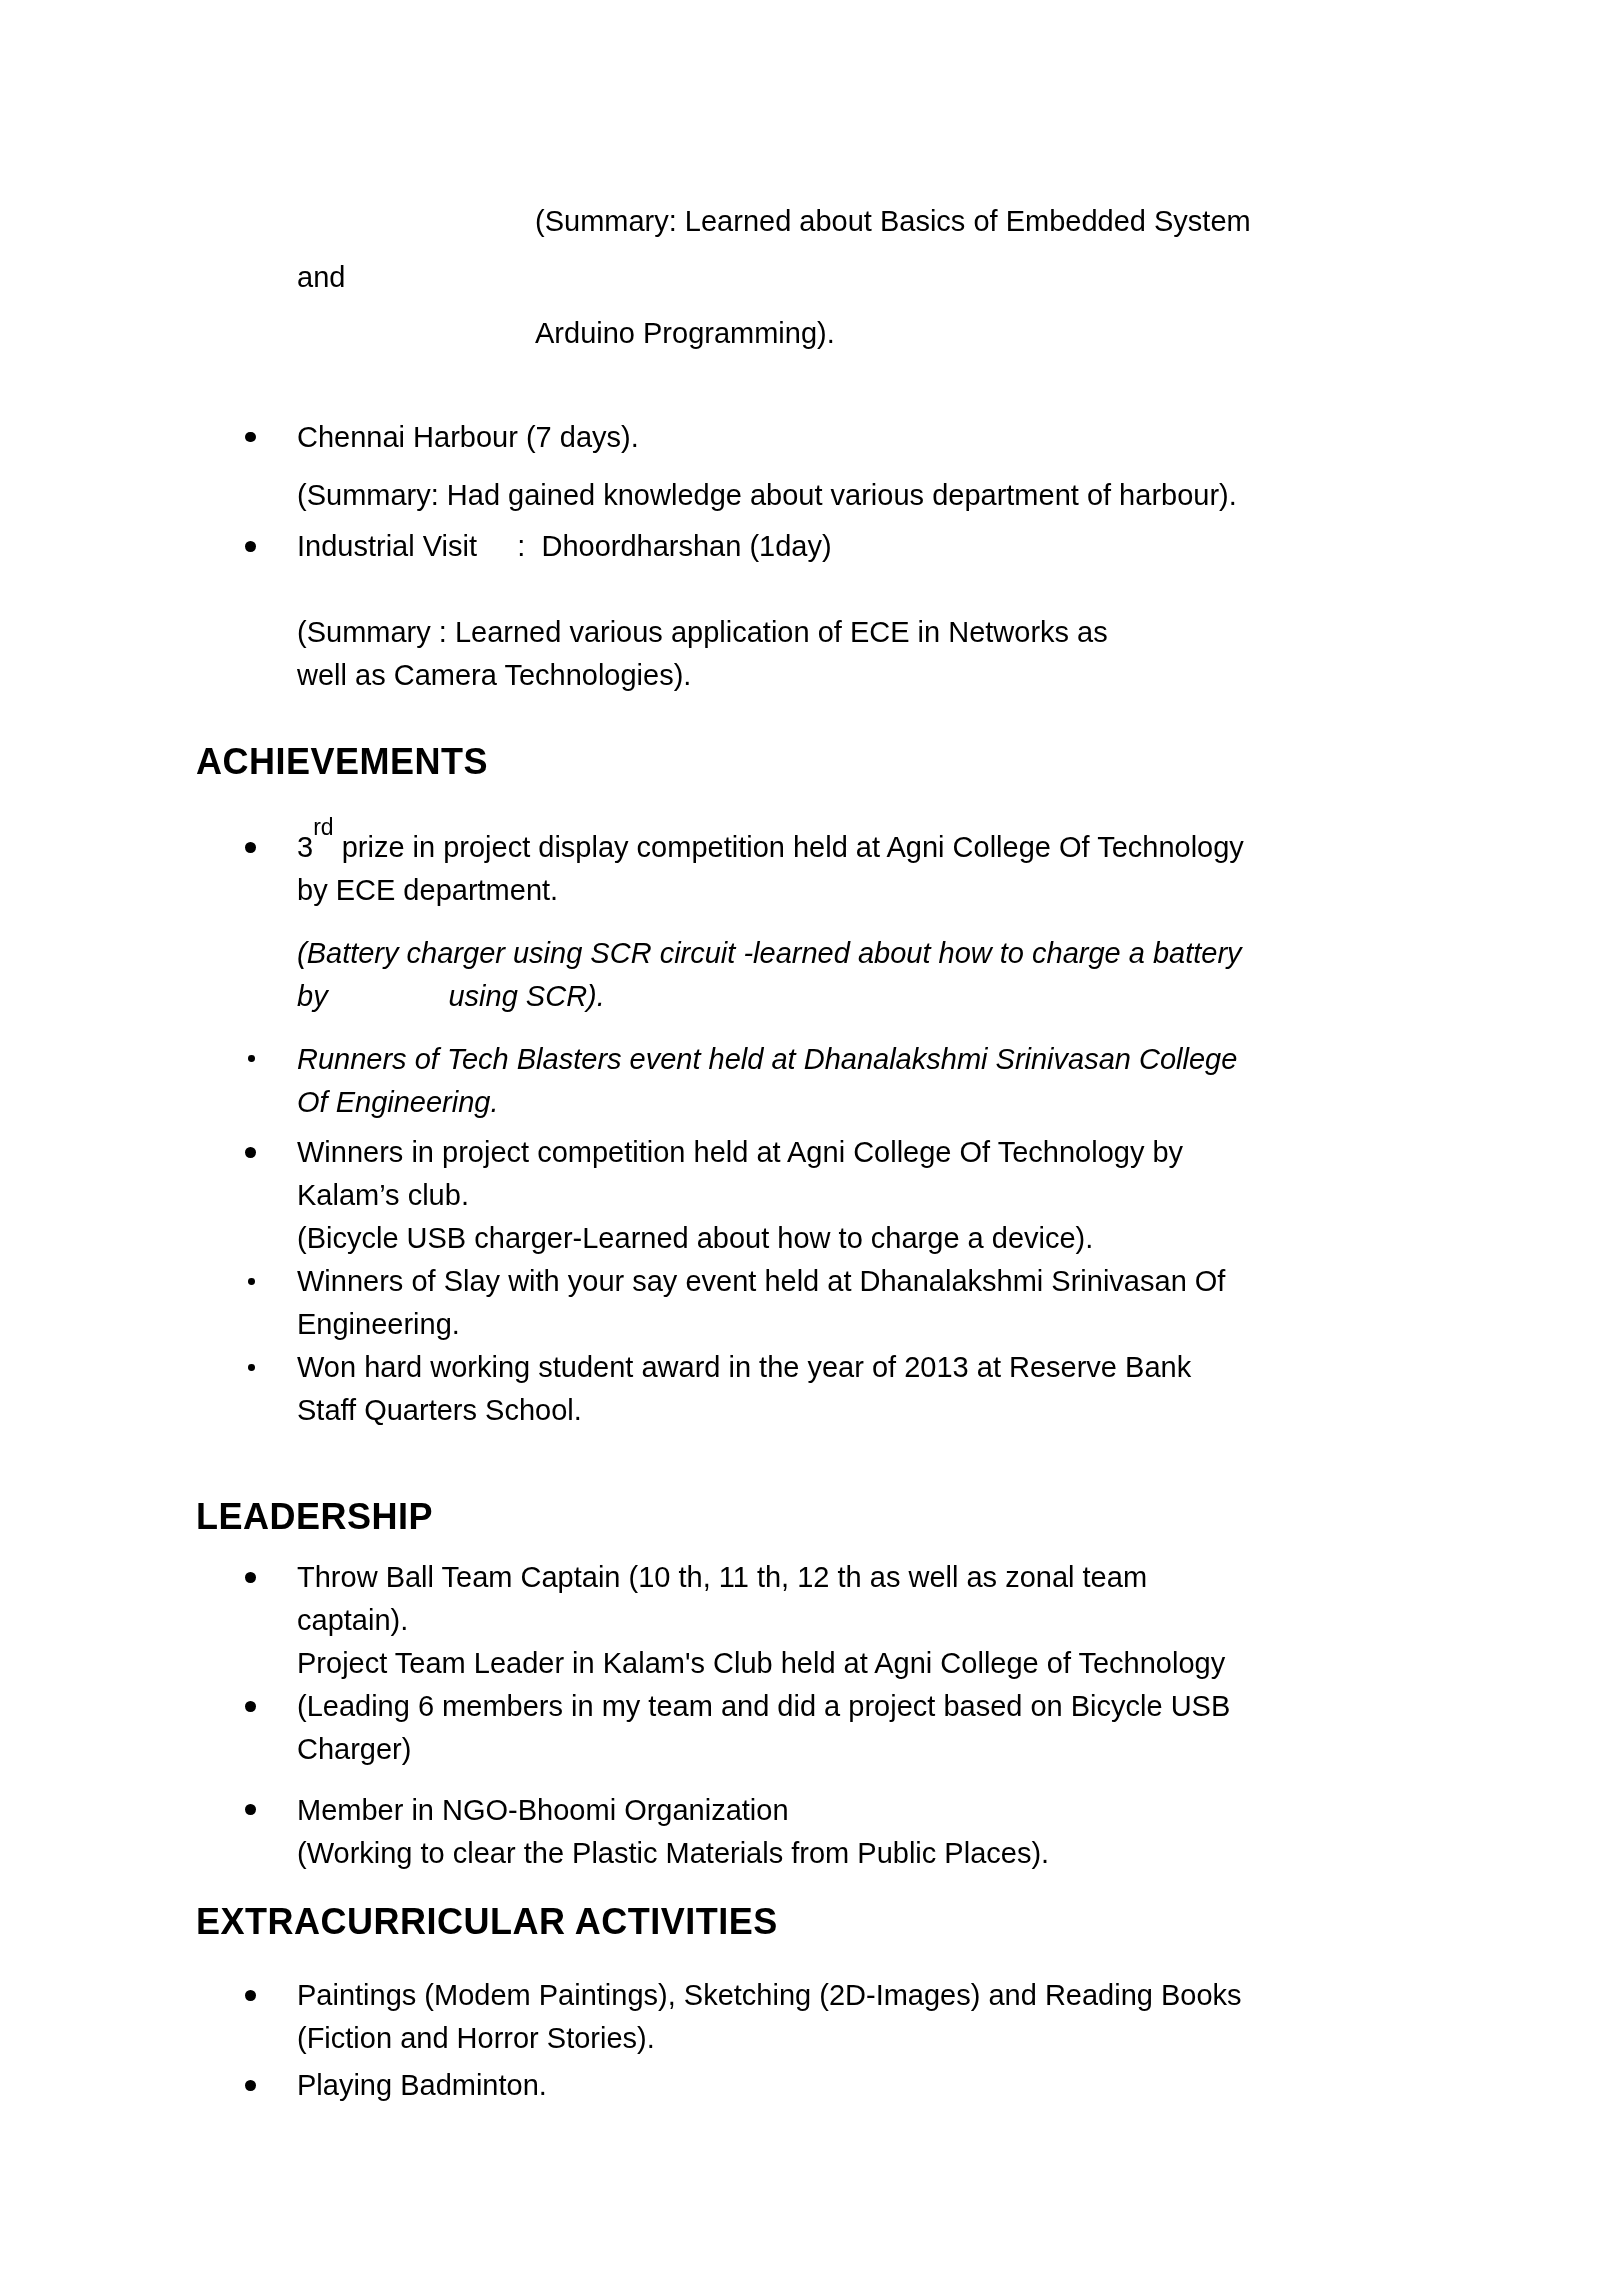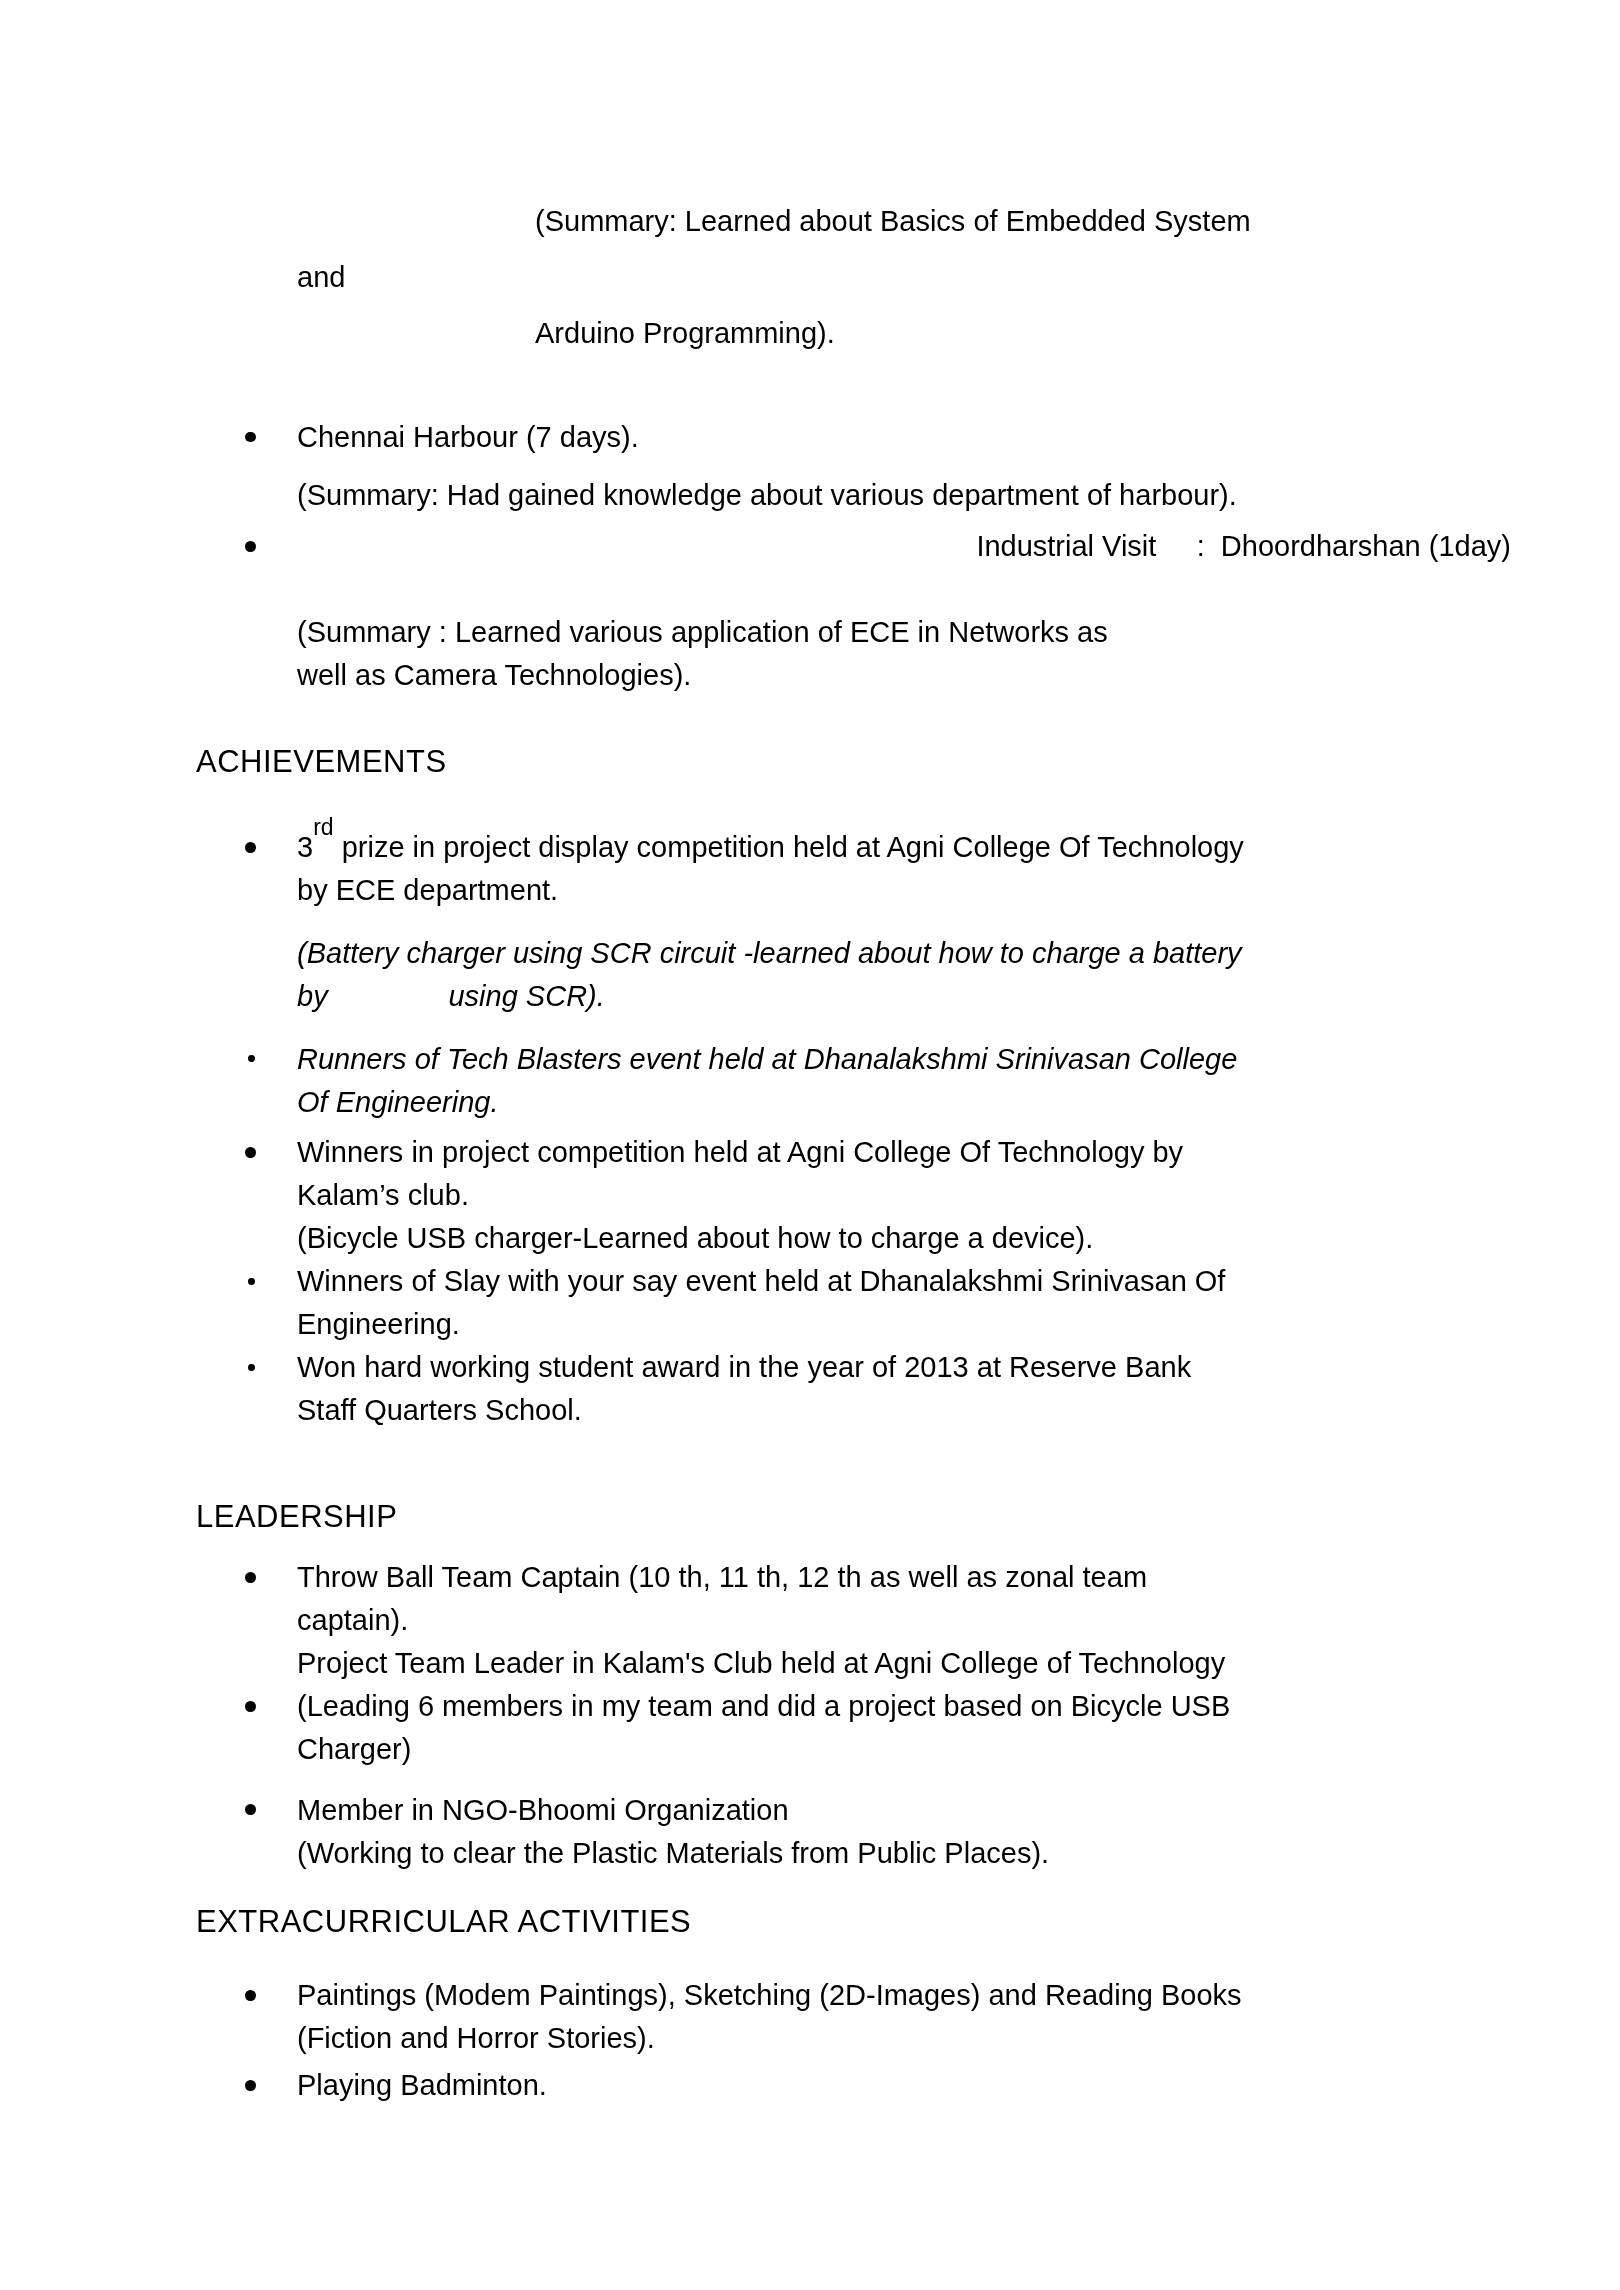--- a/index.html
+++ b/index.html
@@ -15,22 +15,22 @@
     color:#000000;
     overflow:hidden;
   }
   .content { padding:193px 109px 0 196px; }
 
   .intro { line-height:56px; }
   .intro-indent { margin-left:339px; }
   .intro-left   { margin-left:101px; }
 
   .heading {
-    font-size:31px;
-    font-weight:400;
+    font-size:36px;
+    font-weight:700;
     line-height:43px;
     margin:0;
     letter-spacing:0.5px;
   }
 
   .li {
     position:relative;
     padding-left:101px;
     white-space:pre-wrap;
   }
@@ -59,21 +59,21 @@
   sup.ord {
     font-size:23px;
     line-height:0;
     position:relative;
     top:-11.8px;
   }
 
   
   .mt4  { margin-top:3.9px; }
   .mt8  { margin-top:7.8px; }
-  .mt9  { margin-top:8.8px;text-align:right; }
+  .mt9  { margin-top:8.8px; }
   .mt15 { margin-top:14.7px; }
   .mt18 { margin-top:17.6px; }
   .mt20 { margin-top:19.6px;font-style:italic; }
   .mt26 { margin-top:25.5px; }
   .mt32 { margin-top:31px; }
   .mt44 { margin-top:43px; }
   .mt56 { margin-top:55px; }
   .mt64 { margin-top:63px; }
 </style>
 </head>

